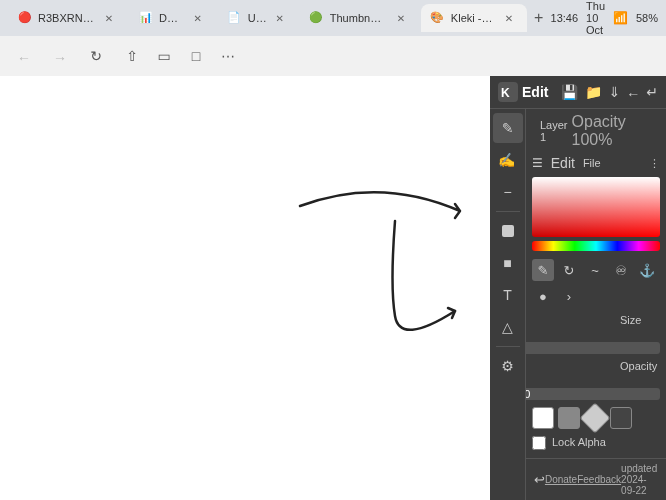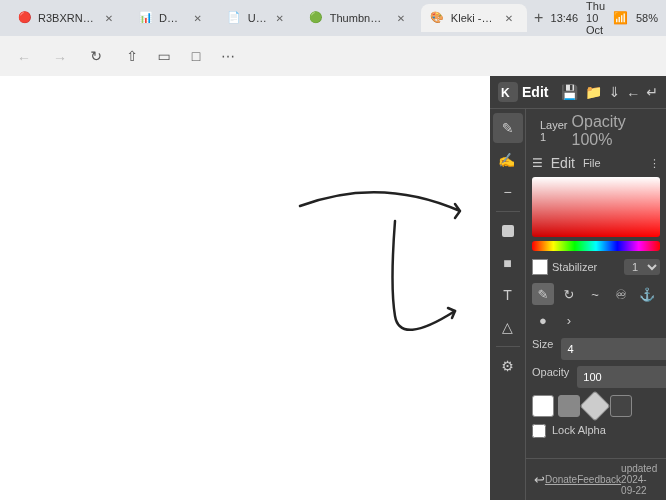--- a/index.html
+++ b/index.html
@@ -156,21 +156,21 @@
     }
     .brush-icon {
       width: 22px; height: 22px; display: flex; align-items: center;
       justify-content: center; font-size: 13px; color: #ccc; cursor: pointer;
       border-radius: 3px;
     }
     .brush-icon.active { background: #666; }
 
     
     .param-row {
-      display: flex; align-items: flex-start; padding: 3px 6px; gap: 8px;
+      display: flex; align-items: flex-end; padding: 3px 6px; gap: 16px; flex-direction: column;
     }
     .param-label { font-size: 11px; color: #ccc; width: 40px; }
     .param-input {
       flex: 1; height: 22px; background: #555; border: none;
       border-radius: 3px; color: #fff; font-size: 11px; padding: 0 6px;
     }
 
     
     .swatches-row {
       display: flex; align-items: center; padding: 4px 6px; gap: 4px;
@@ -320,27 +320,20 @@
           <span style="font-size:14px; color:#ccc; cursor:pointer;">Edit</span>
           <span style="font-size:11px; color:#ccc; cursor:pointer;">File</span>
           <span style="margin-left:auto; color:#ccc;">⋮</span>
         </div>
 
         <div class="color-picker-area">
           <div class="color-gradient"></div>
           <div class="hue-slider"></div>
         </div>
 
-        <div class="stabilizer-row">
-          <div class="color-swatch-small" style="background:#fff;"></div>
-          <span class="stabilizer-label">Stabilizer</span>
-          <select class="stabilizer-select">
-            <option>1</option><option>2</option><option>3</option>
-          </select>
-        </div>
 
         <div class="brush-strip">
           <div class="brush-icon active">✎</div>
           <div class="brush-icon">↻</div>
           <div class="brush-icon">~</div>
           <div class="brush-icon">♾</div>
           <div class="brush-icon">⚓</div>
           <div class="brush-icon">●</div>
           <div class="brush-icon">›</div>
         </div>

